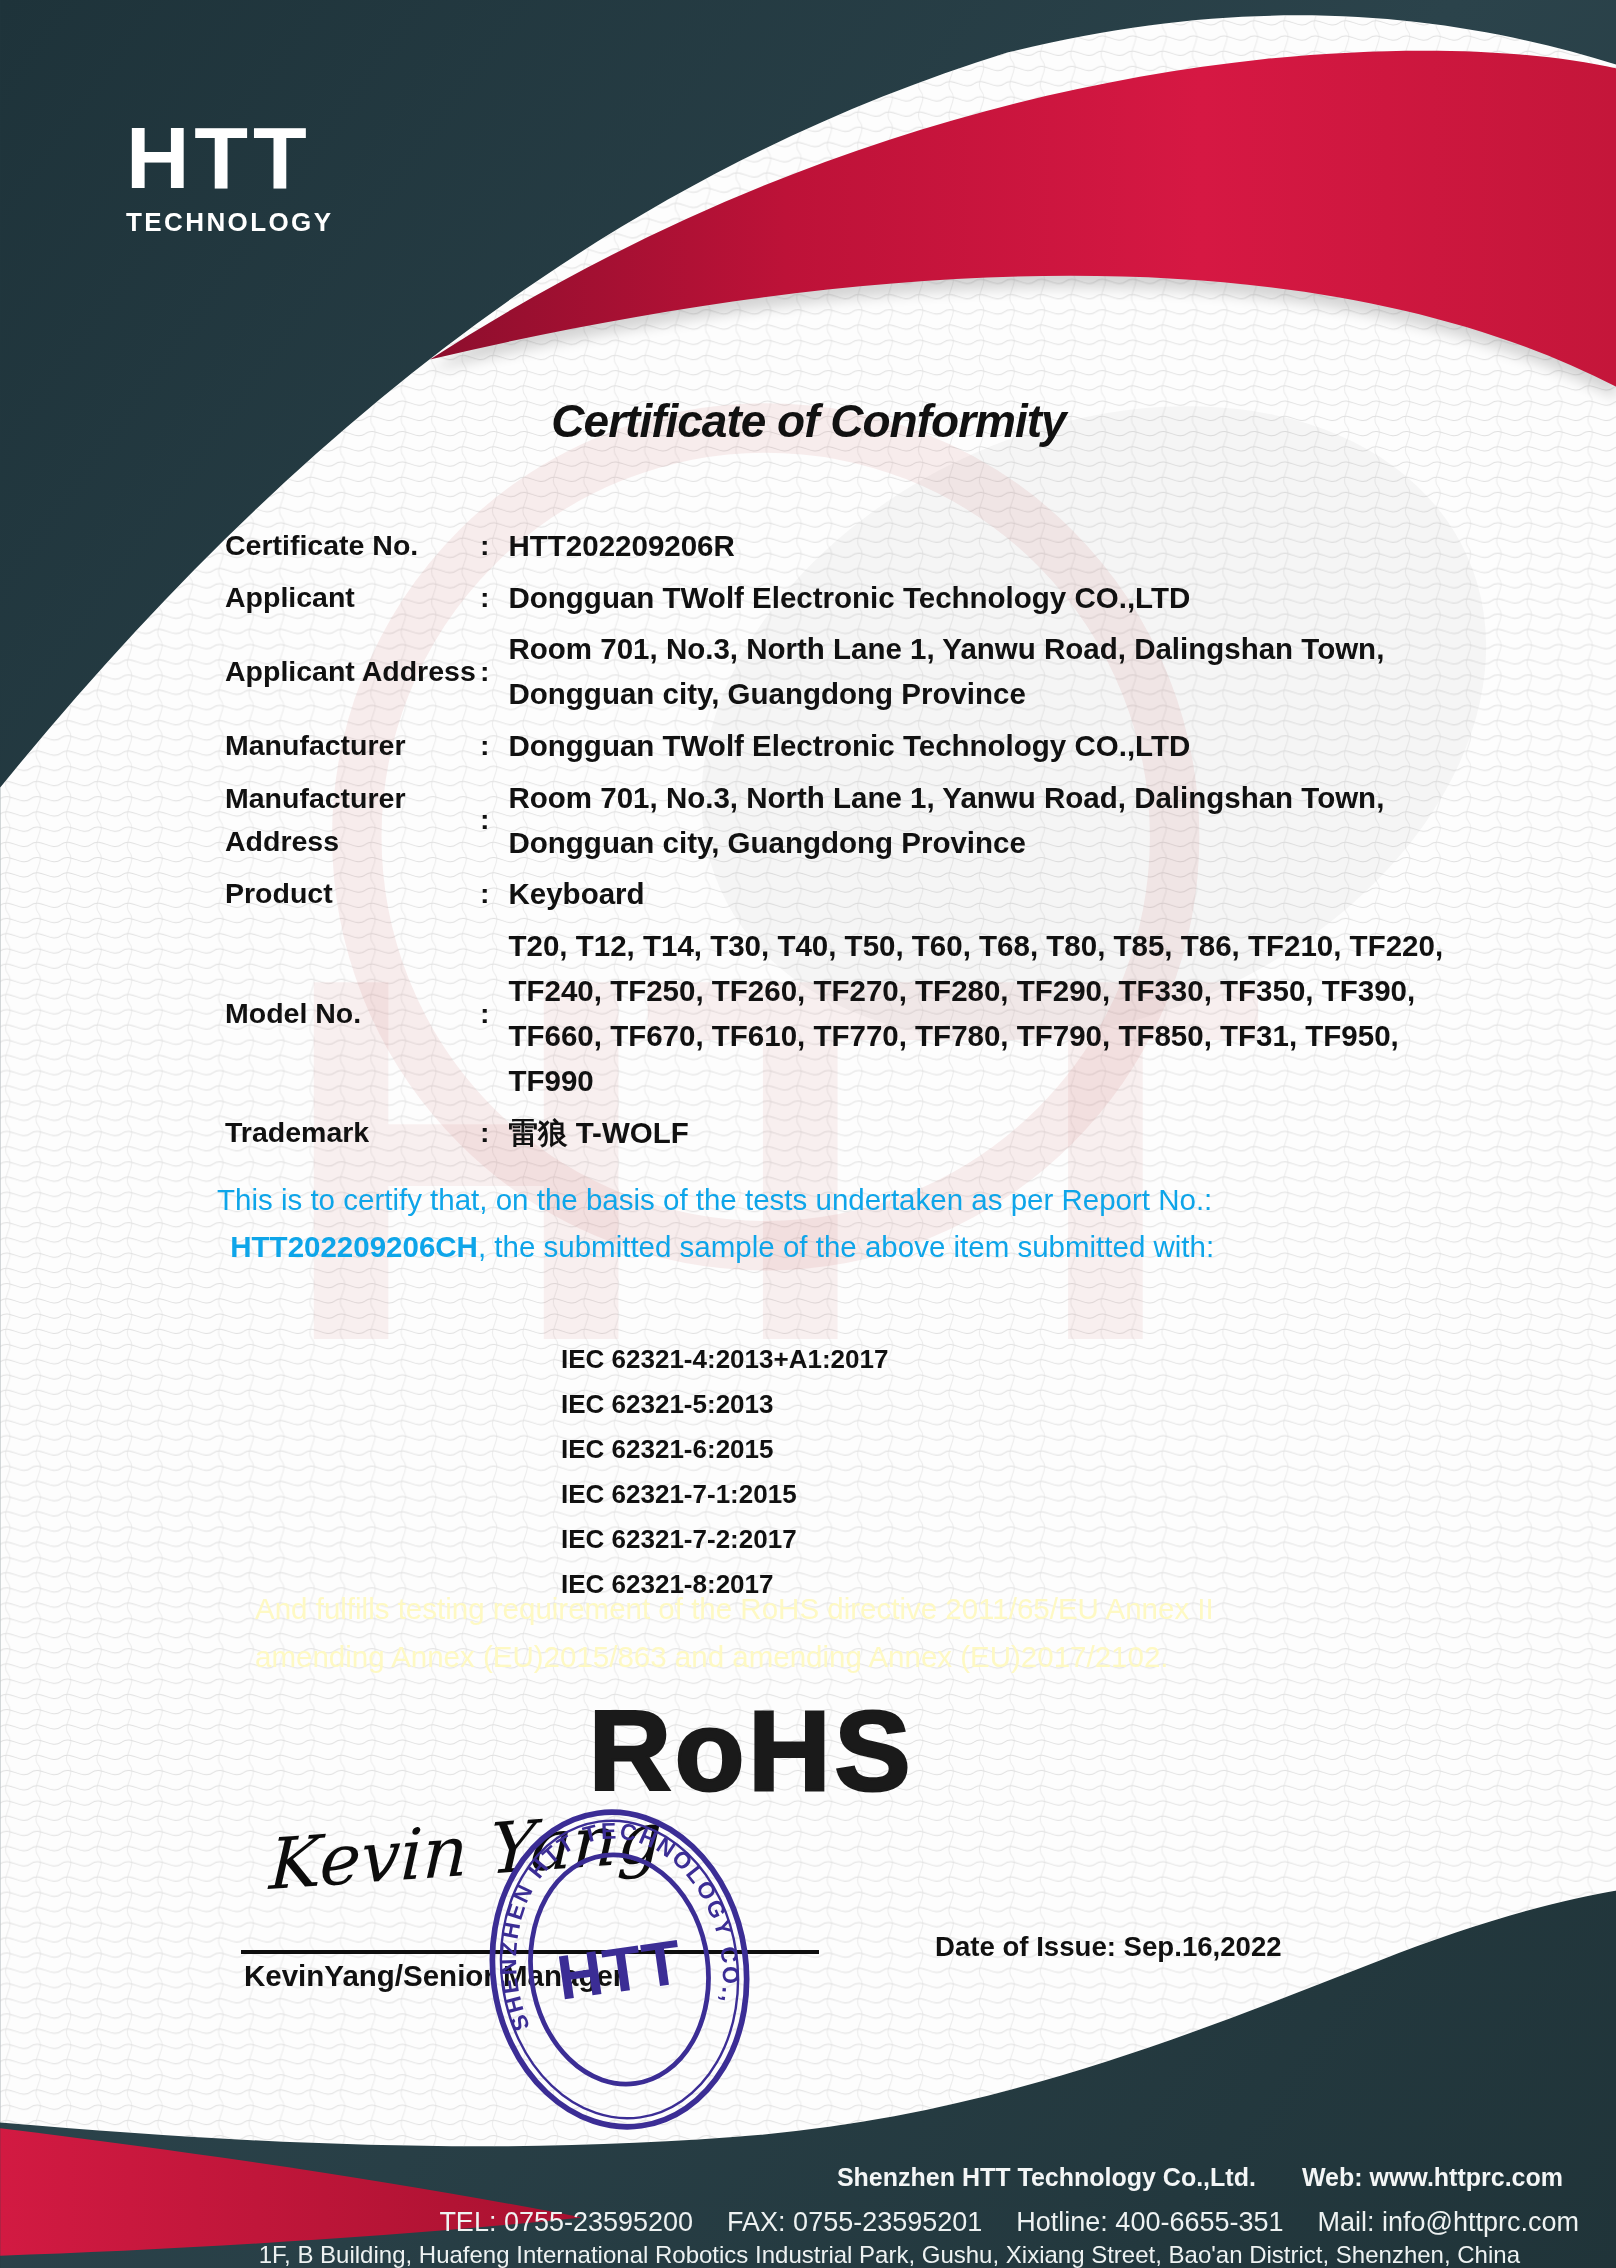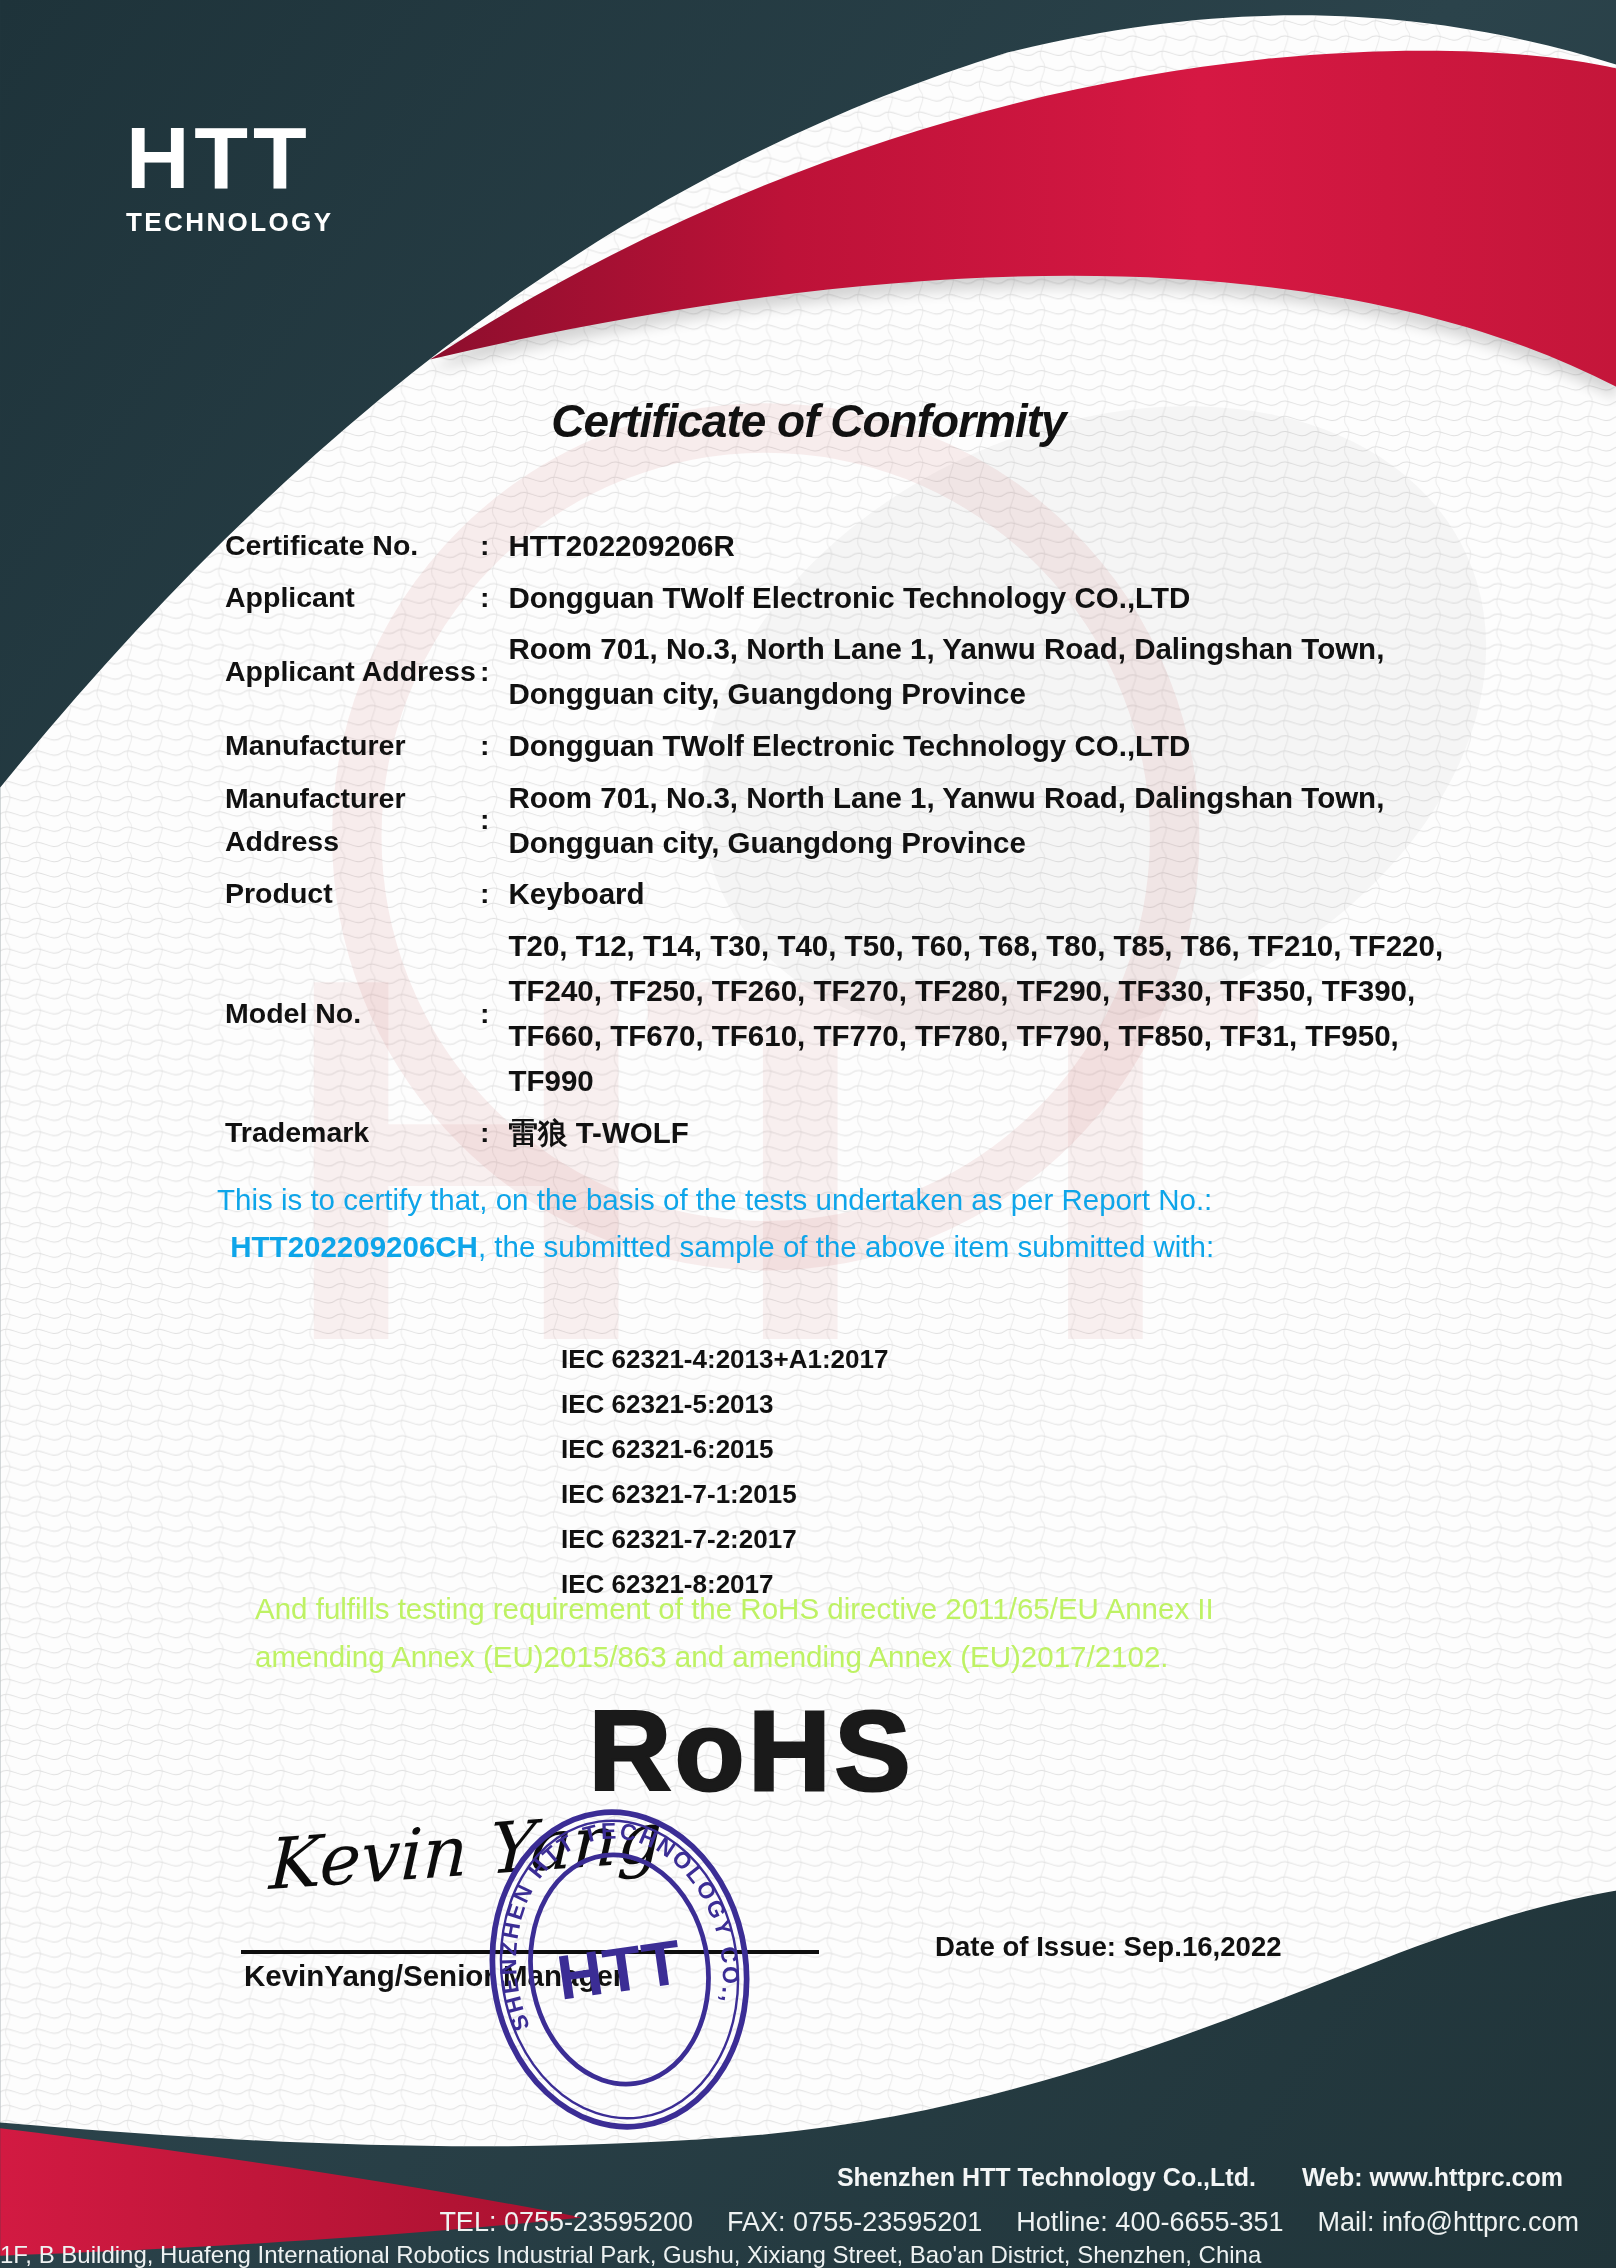--- a/index.html
+++ b/index.html
@@ -29,21 +29,21 @@
 
   
   .certify{left:217px;top:1176px;width:1170px;font-size:29.5px;line-height:47px;color:#0ea5e9;}
   .certify .l2{padding-left:13.3px;}
   .certify b{font-weight:bold;}
 
   
   .standards{left:561px;top:1305px;font-size:26px;font-weight:bold;line-height:45px;color:#111;margin-top:32px;}
 
   
-  .rohspar{left:255px;top:1585px;width:1141px;font-size:29.5px;line-height:48px;color:#bef264;}
+  .rohspar{left:255px;top:1585px;width:1141px;font-size:29.5px;line-height:48px;color:#fef9c3;}
 
   .rohsmark{left:0;top:1685px;width:1503px;text-align:center;
             font-size:114px;font-weight:bold;color:#1a1a1a;
             -webkit-text-stroke:2.9px #1a1a1a;letter-spacing:3.8px;}
 
   
   .signame{left:268px;top:1824px;font-family:"DejaVu Serif",serif;font-style:italic;
            font-size:70px;color:#0c0c0c;transform:rotate(-4deg) skewX(-6deg);
            transform-origin:left bottom;white-space:nowrap;}
   .sigline{left:241px;top:1950px;width:578px;height:3.8px;background:#0e0e0e;}
@@ -52,21 +52,21 @@
   
   .stamp{left:474px;top:1786px;width:291px;height:367px;}
 
   .dateissue{left:935px;top:1931px;font-size:27.6px;font-weight:bold;color:#111;}
 
   
   .f1{right:54px;top:2163px;color:#f4f6f6;font-size:25px;font-weight:bold;white-space:nowrap;}
   .f1 .gap{display:inline-block;width:46px;}
   .f2{right:38px;top:2207px;color:#eef2f2;font-size:27px;white-space:nowrap;}
   .f2 .gap{display:inline-block;width:34px;}
-  .f3{left:0;top:2241px;width:1520px;text-align:left;color:#eef2f2;font-size:24px;}
+  .f3{left:0;top:2241px;width:1520px;text-align:right;color:#eef2f2;font-size:24px;}
 </style>
 </head>
 <body>
 
 <svg id="bg" viewBox="0 0 1700 2385" xmlns="http://www.w3.org/2000/svg">
   <defs>
     <linearGradient id="teal" x1="0" y1="0" x2="1" y2="1">
       <stop offset="0" stop-color="#1e333a"></stop>
       <stop offset="0.45" stop-color="#2b434b"></stop>
       <stop offset="1" stop-color="#203439"></stop>

